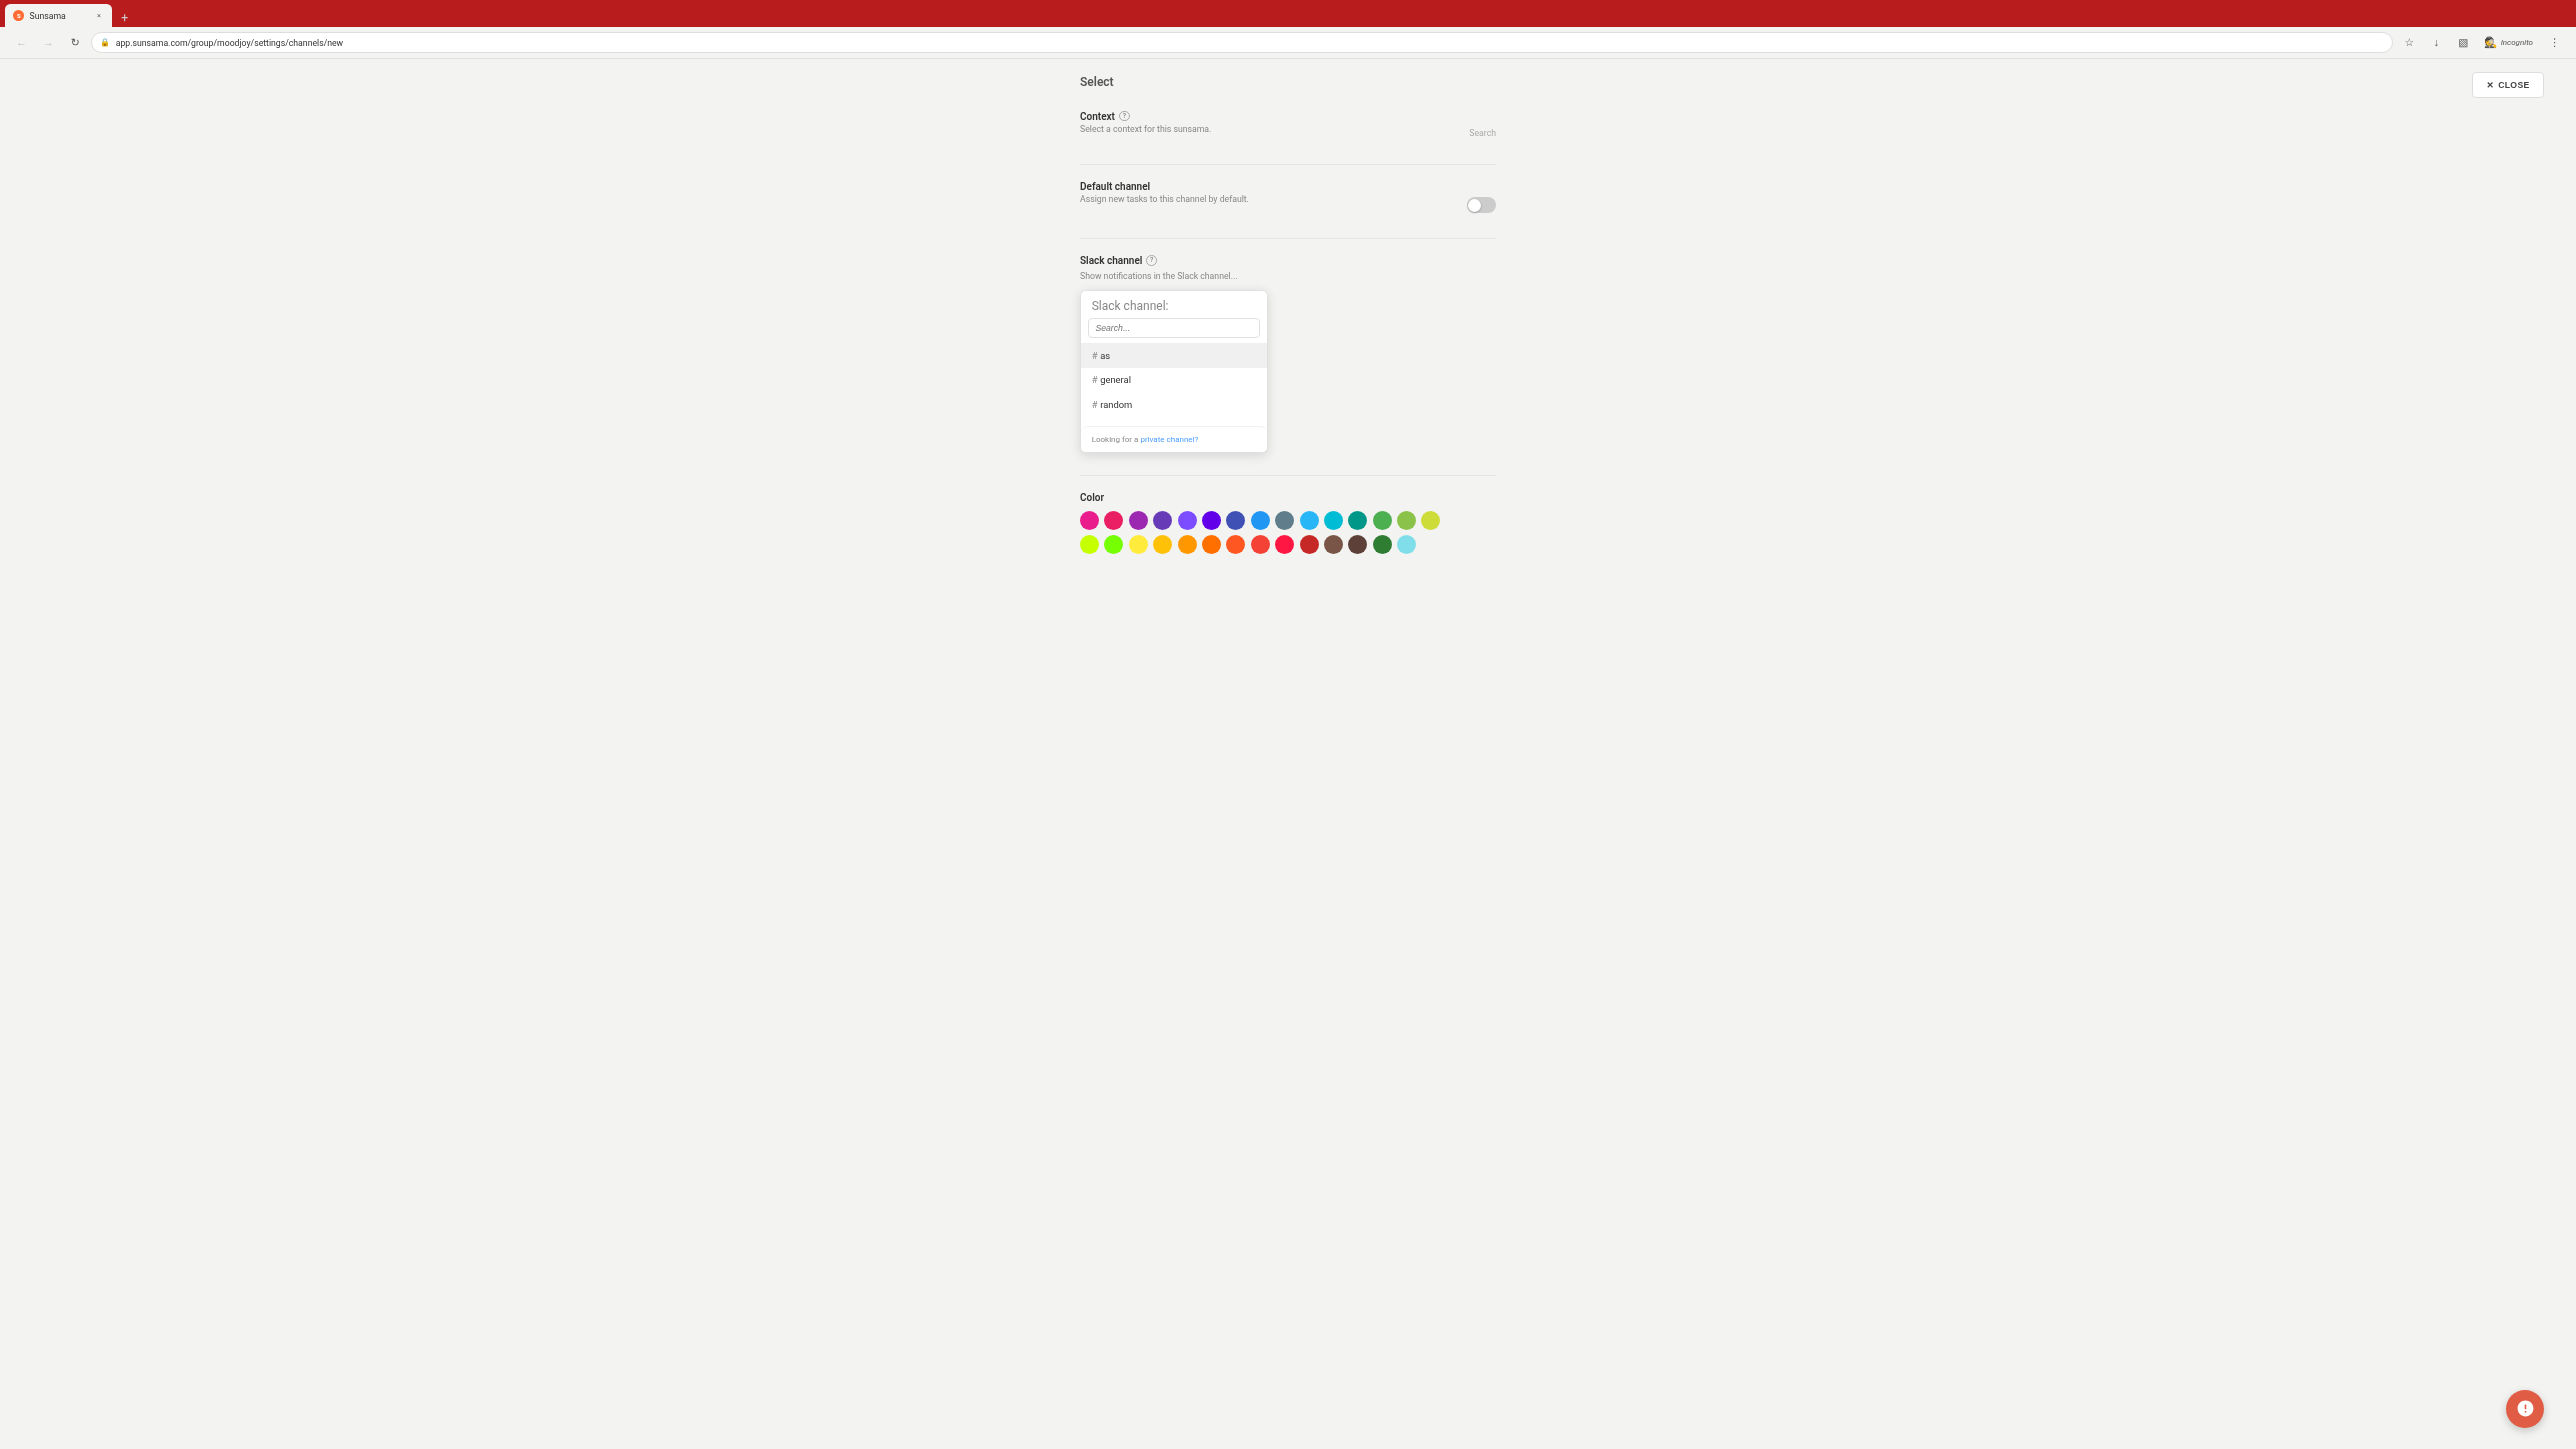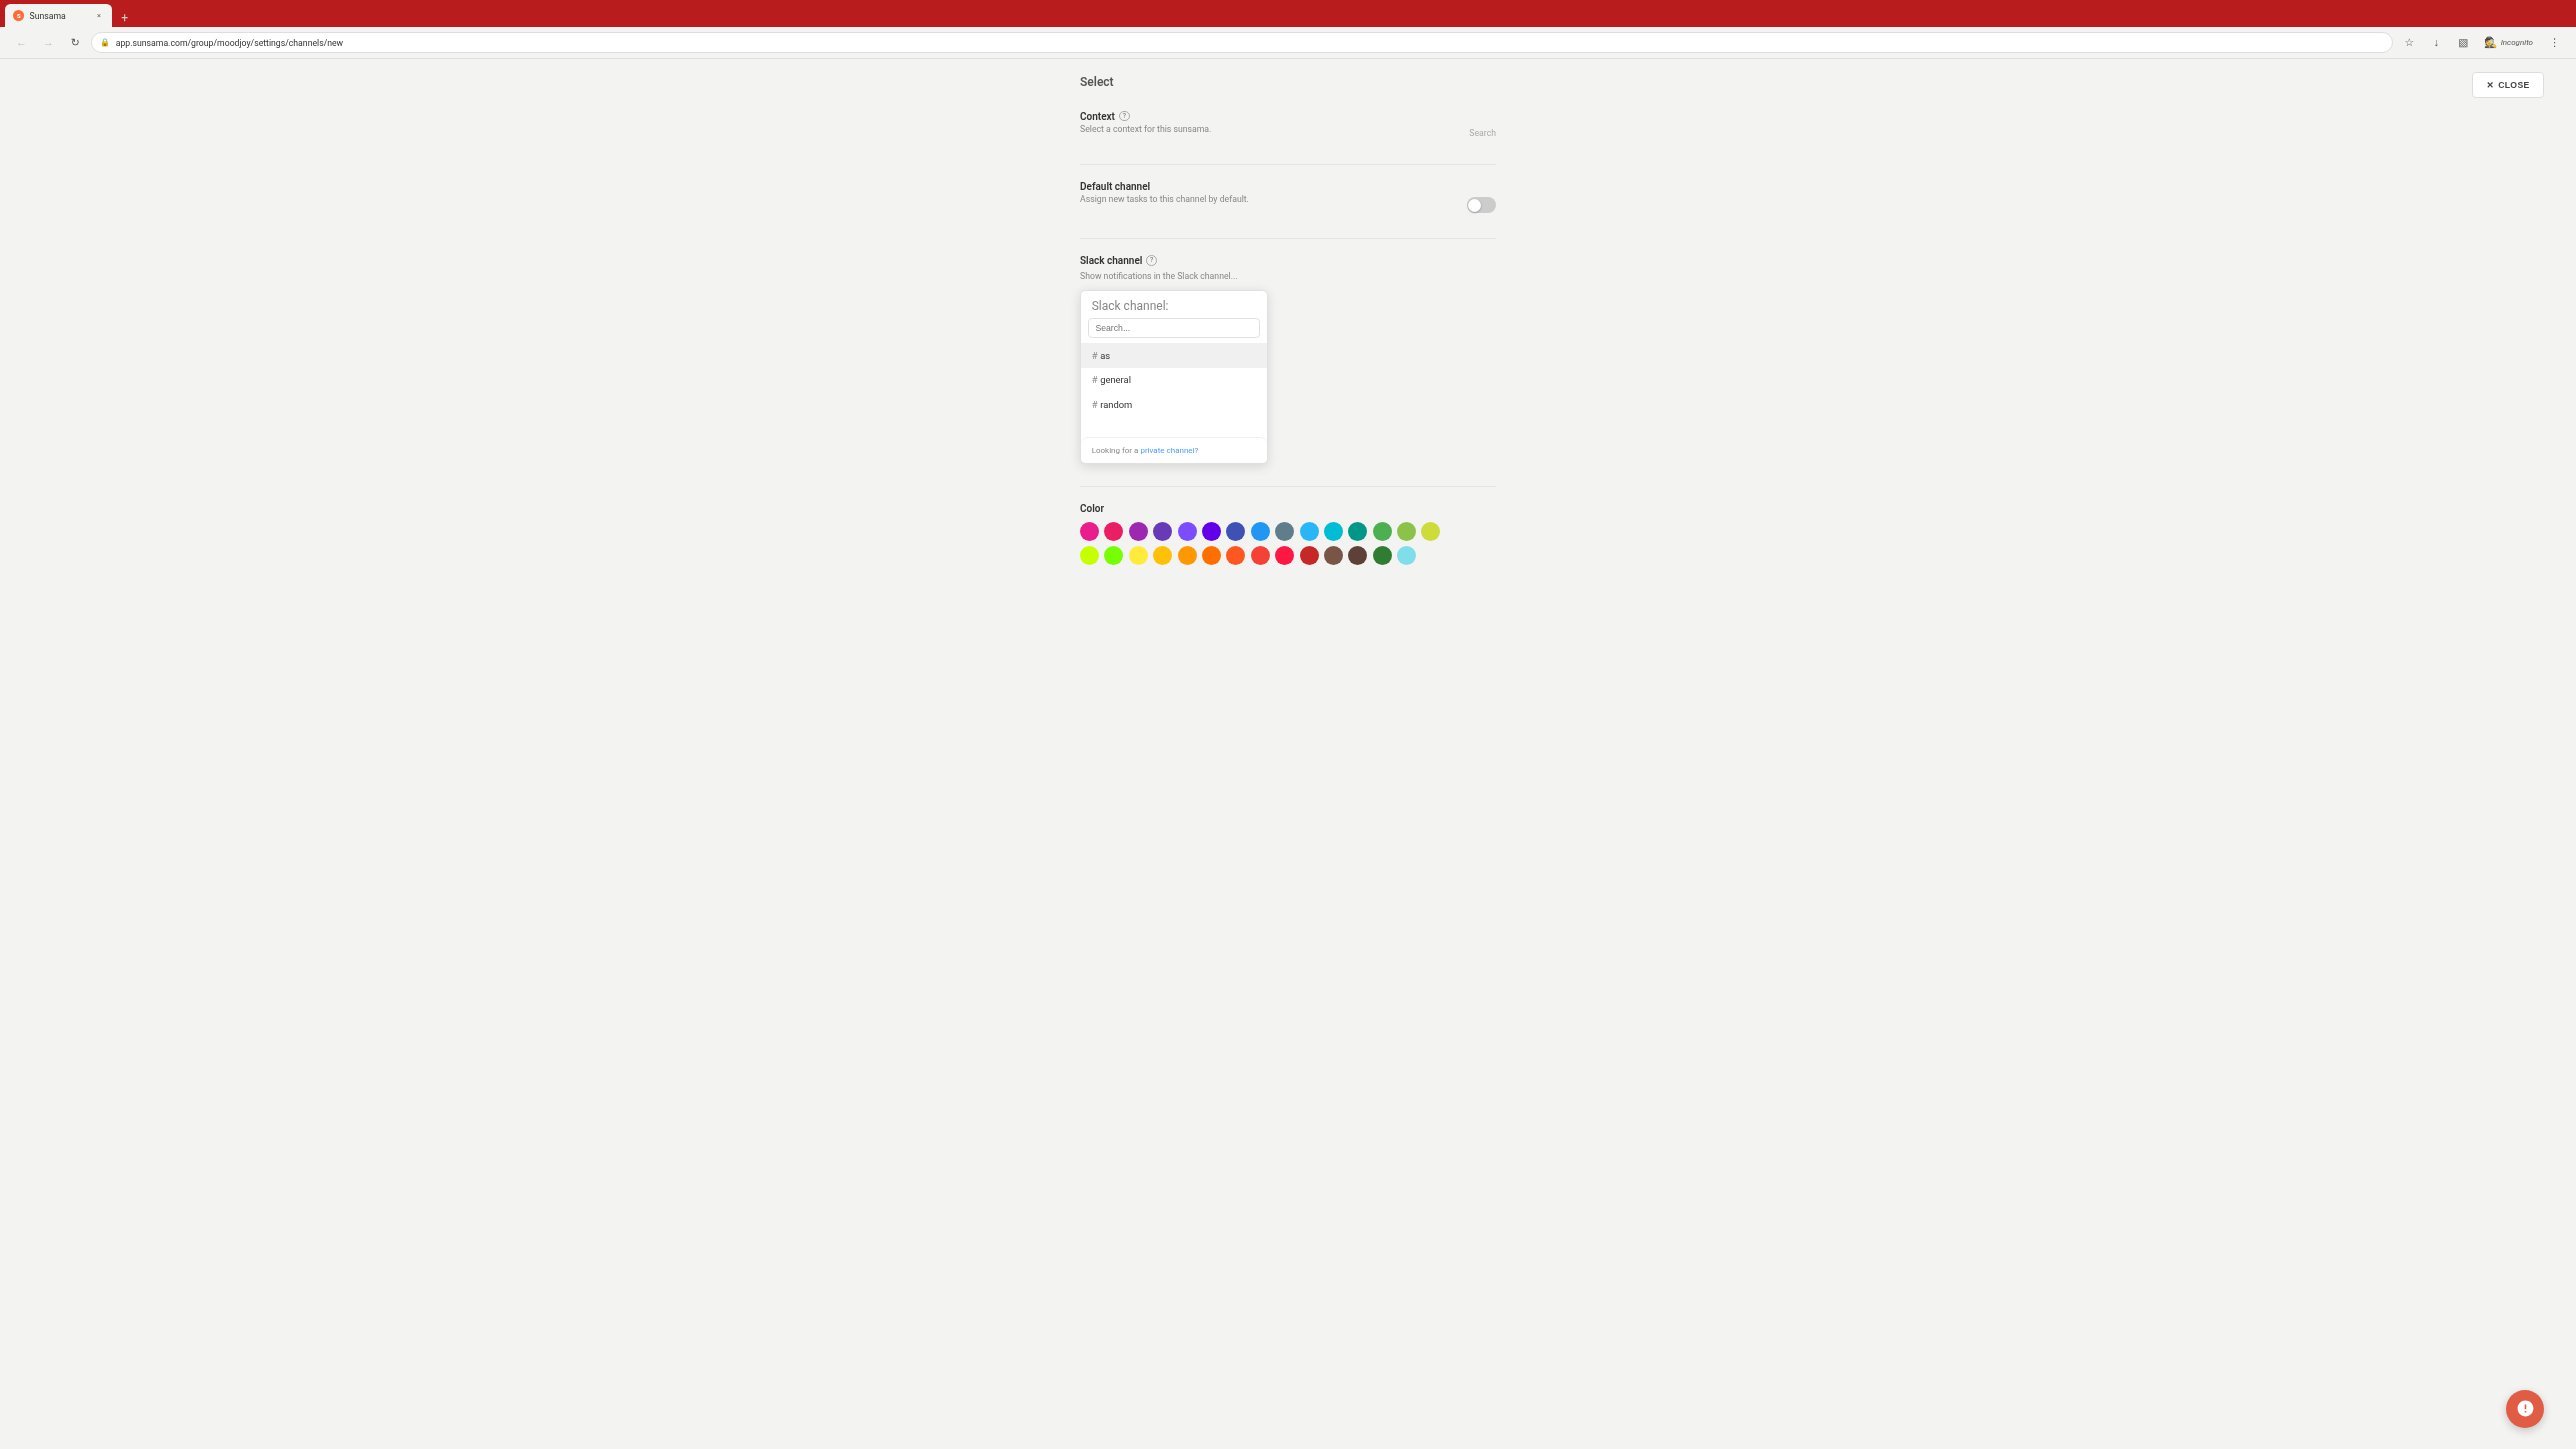--- a/index.html
+++ b/index.html
@@ -276,20 +276,21 @@
     }
 
     .dropdown-search {
       margin: 0 6.7px 5.4px;
       padding: 4px 6.7px;
       border: 0.7px solid #e0e0e0;
       border-radius: 4px;
       font-size: 8.7px;
       color: #aaa;
       width: calc(100% - 13.4px);
+      font-style: italic;
     }
 
     .dropdown-item {
       padding: 6.7px 10.7px;
       font-size: 9.4px;
       color: #333;
       cursor: pointer;
       display: flex;
       align-items: center;
       gap: 2.7px;
@@ -301,21 +302,21 @@
 
     .dropdown-item .hash {
       color: #888;
     }
 
     .dropdown-footer {
       padding: 8px 10.7px;
       font-size: 8px;
       color: #888;
       border-top: 0.7px solid #f0f0f0;
-      margin-top: 21px;
+      margin-top: 10px;
       border-radius: 7px;
     }
 
     .dropdown-footer a {
       color: #4a9eff;
       text-decoration: none;
     }
 
     
     .color-section .section-header {

